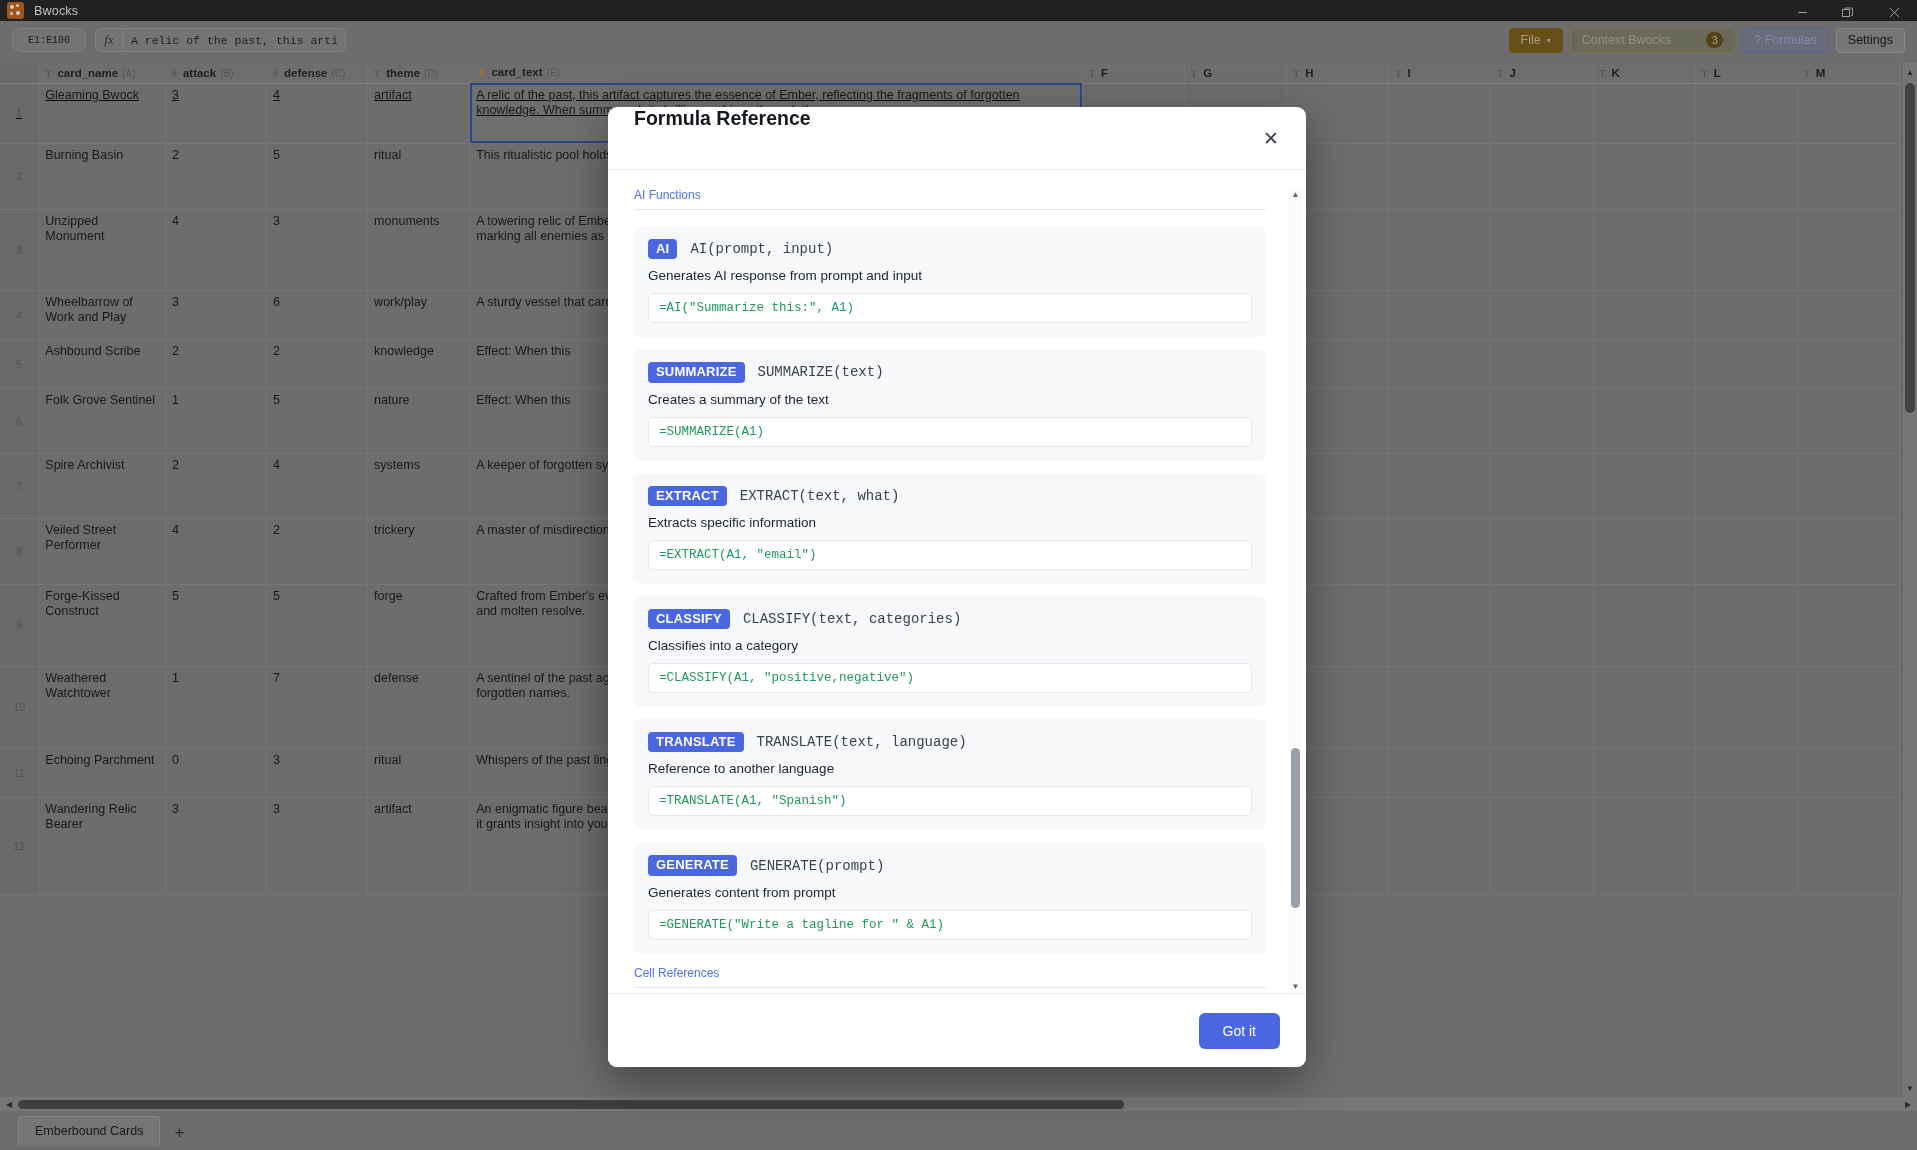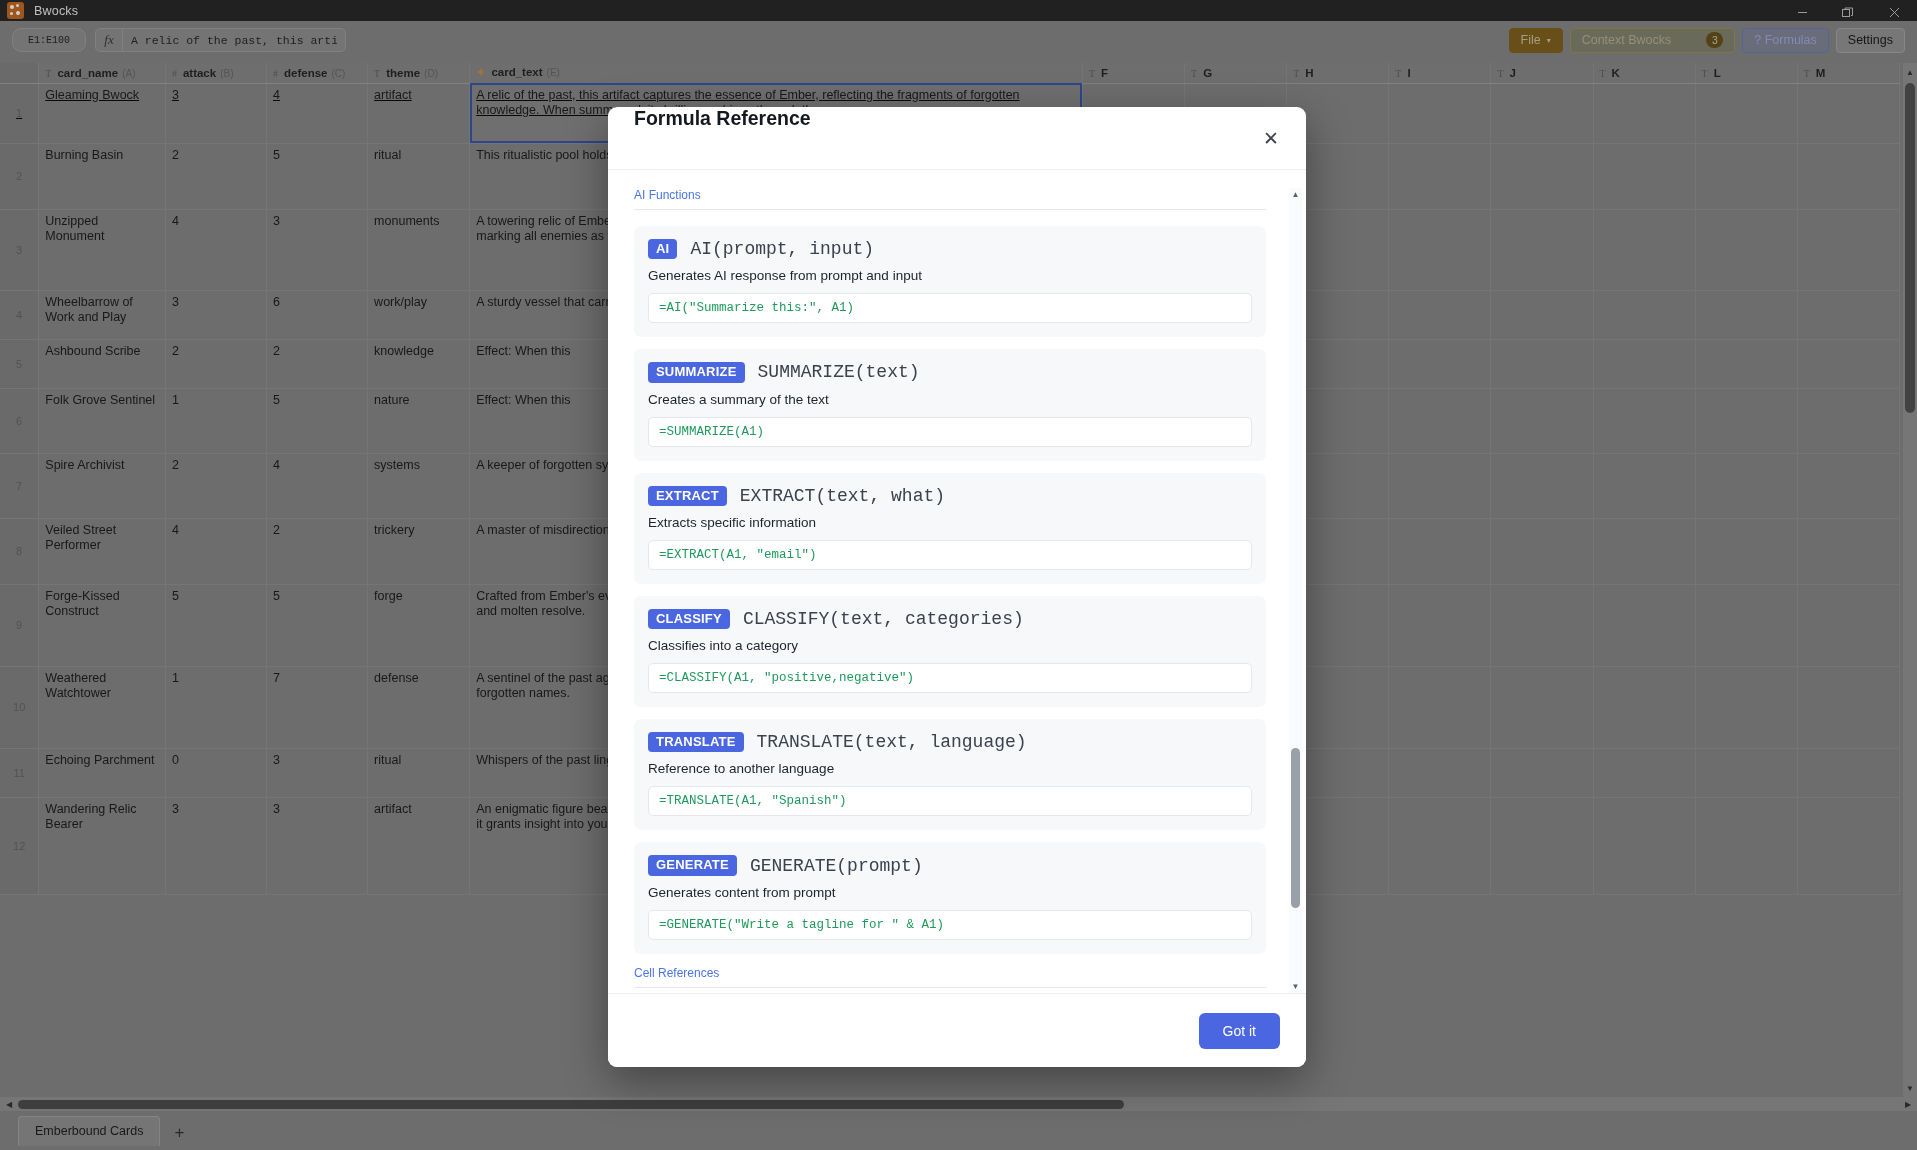--- a/index.html
+++ b/index.html
@@ -206,21 +206,21 @@
     background:#f6f8fa; border-radius: 7px;
     padding: 13px 14px 14px 14px; margin-bottom: 12px;
   }
   .fn-head { display:flex; align-items:center; gap: 13px; margin-bottom: 9px;}
   .fn-badge {
     background:#4a66e0; color:#fff; border-radius:4px;
     font-size: 13px; font-weight:bold; letter-spacing:.2px;
     padding: 3px 8px; line-height: 1.1;
   }
   .fn-sig {
-    font-family:"Liberation Mono", monospace; font-size: 18px; color:#3b424e;
+    font-family:"Liberation Mono", monospace; font-size: 14px; color:#3b424e;
   }
   .fn-desc { font-size: 13.5px; color:#1e232b; margin-bottom: 10px; }
   .fn-ex {
     background:#fff; border:1px solid #e4e8ee; border-radius:5px;
     padding: 7px 10px;
     font-family:"Liberation Mono", monospace; font-size: 12.5px; color:#1f9a5c;
   }
   #modal-vscroll {
     position:absolute; right: 4px; top: 18px; bottom: 0; width: 13px;
     background:#fafbfc;

